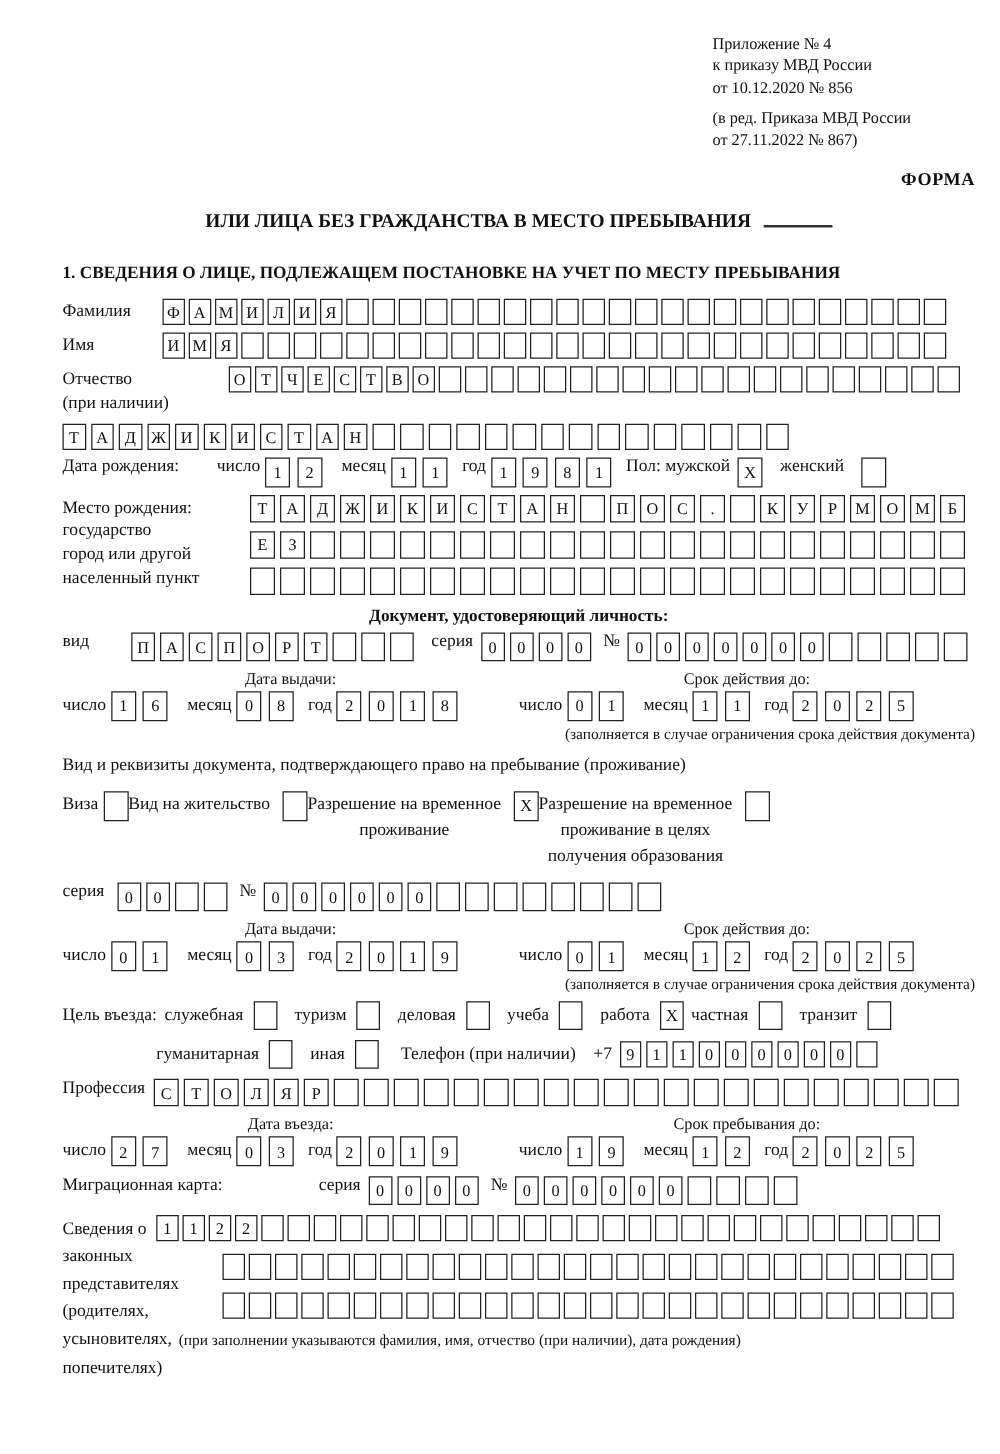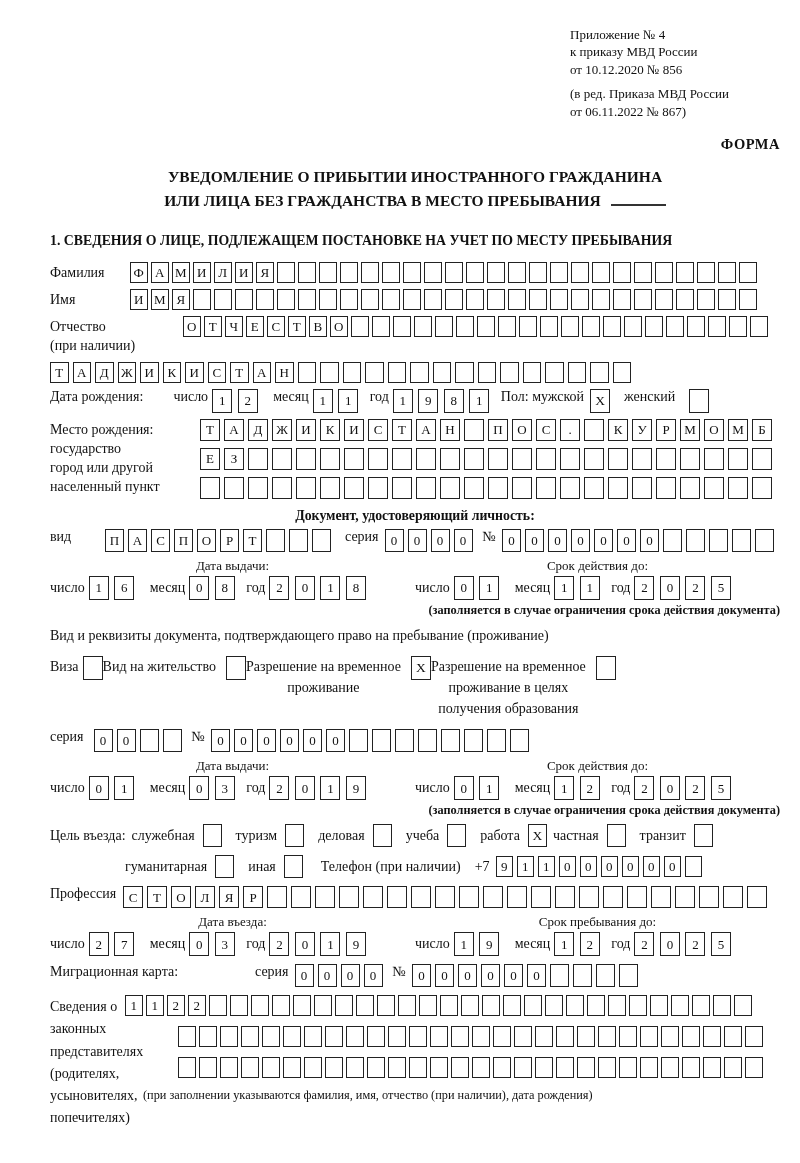--- a/index.html
+++ b/index.html
@@ -38,21 +38,21 @@
 
   
   .dblock{margin-top:4px;margin-bottom:4px;}
   .dheads{display:flex;font-size:13px;}
   .dheads .h1{width:365px;text-align:center;}
   .dheads .h2{flex:1;text-align:center;}
   .dlines{display:flex;align-items:center;margin-top:2px;}
   .dcol1{width:365px;display:flex;align-items:center;}
   .dcol2{flex:1;display:flex;align-items:center;}
   .dlbl{flex:none;margin-right:4px;}
-  .note{font-size:12.3px;text-align:right;margin-top:3px;font-weight:bold;}
+  .note{font-size:12.3px;text-align:right;margin-top:3px;}
 
   
   .cbgroup{display:flex;align-items:flex-start;margin-top:8px;margin-bottom:10px;}
   .cbitem{display:flex;align-items:flex-start;}
   .cbtxt{line-height:1.5;}
   .cbtxt.c{text-align:center;}
   .cbgroup .cb{margin-left:10px;margin-top:0;}
 
   .purline{display:flex;align-items:center;margin-bottom:8px;flex-wrap:nowrap;}
   .purline .cb{margin-left:8px;margin-right:14px;width:19px;height:23px;}
@@ -69,26 +69,25 @@
 </head>
 <body>
 
 <div class="page">
 
   <div class="hdr">
     <div>Приложение № 4</div>
     <div>к приказу МВД России</div>
     <div>от 10.12.2020 № 856</div>
     <div class="hsub">(в ред. Приказа МВД России</div>
-    <div>от 06.11.2022 № 867)</div>
+    <div>от 27.11.2022 № 867)</div>
   </div>
   <div class="forma">ФОРМА</div>
 
   <div class="title">
-    <div>УВЕДОМЛЕНИЕ О ПРИБЫТИИ ИНОСТРАННОГО ГРАЖДАНИНА</div>
     <div><span>ИЛИ ЛИЦА БЕЗ ГРАЖДАНСТВА В МЕСТО ПРЕБЫВАНИЯ</span><span class="blank"></span></div>
   </div>
 
   <div class="sec">1. СВЕДЕНИЯ О ЛИЦЕ, ПОДЛЕЖАЩЕМ ПОСТАНОВКЕ НА УЧЕТ ПО МЕСТУ ПРЕБЫВАНИЯ</div>
 
   <div class="frow">
     <div class="lbl w80">Фамилия</div>
     <div class="cells p21">
         <span class="cell">Ф</span>
         <span class="cell">А</span>

